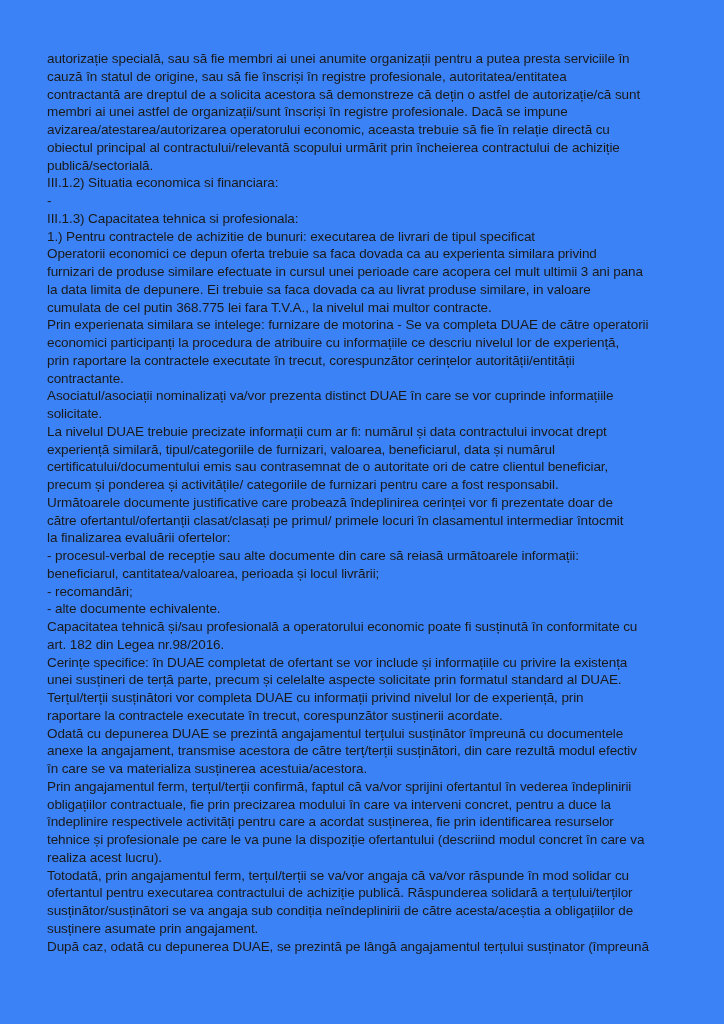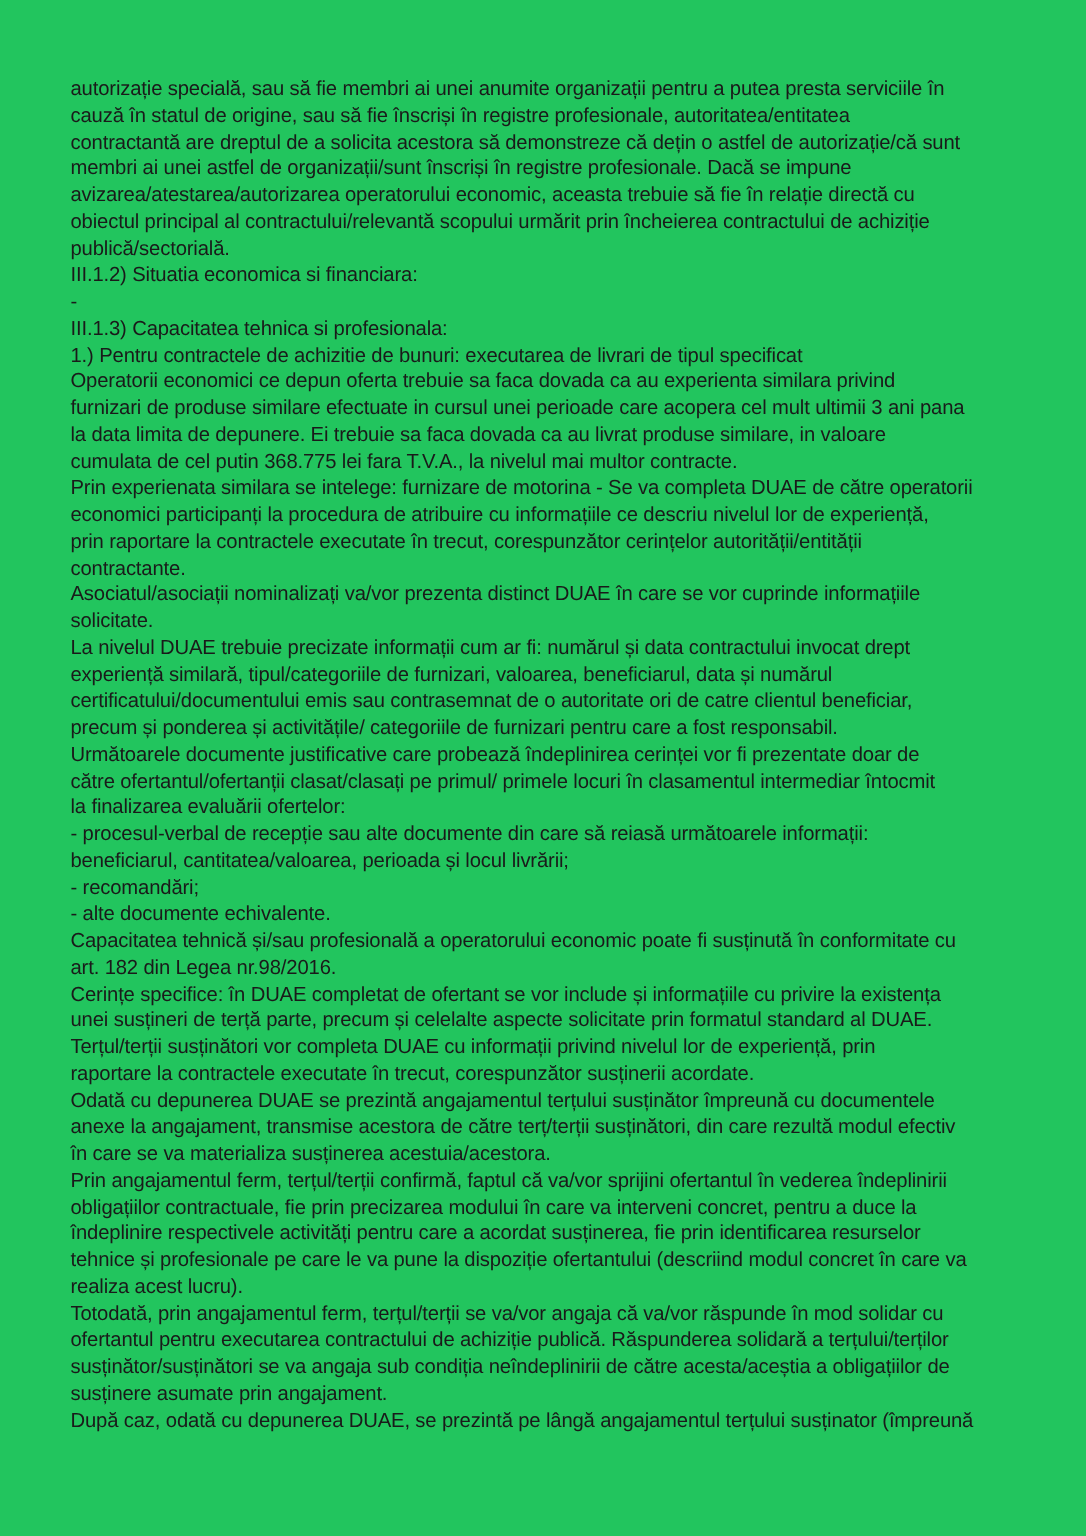--- a/index.html
+++ b/index.html
@@ -11,21 +11,21 @@
   .viewport {
     position: relative;
     width: 724px;
     height: 1024px;
     background: #ffffff;
     overflow: hidden;
   }
   .doc-page {
     position: absolute;
     inset: 0;
-    background: #22c55e;
+    background: #3b82f6;
   }
   .page-text {
     position: absolute;
     left: 47px;
     top: 50px;
     right: 20px;
     font-family: "Liberation Sans", "DejaVu Sans", sans-serif;
     font-size: 13.5px;
     line-height: 17.75px;
     letter-spacing: -0.1px;

